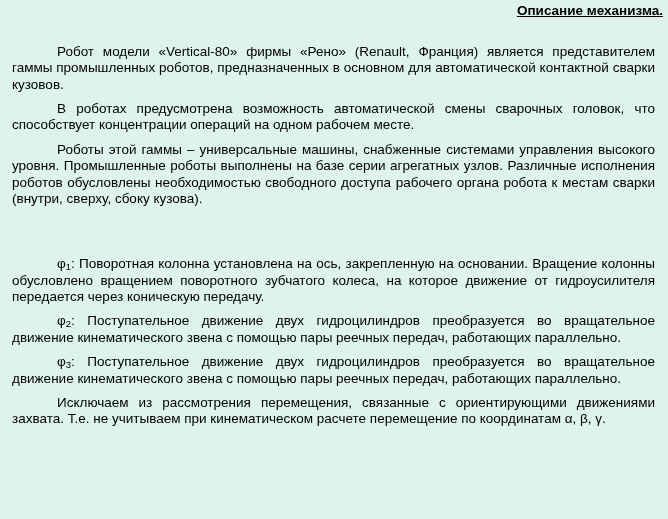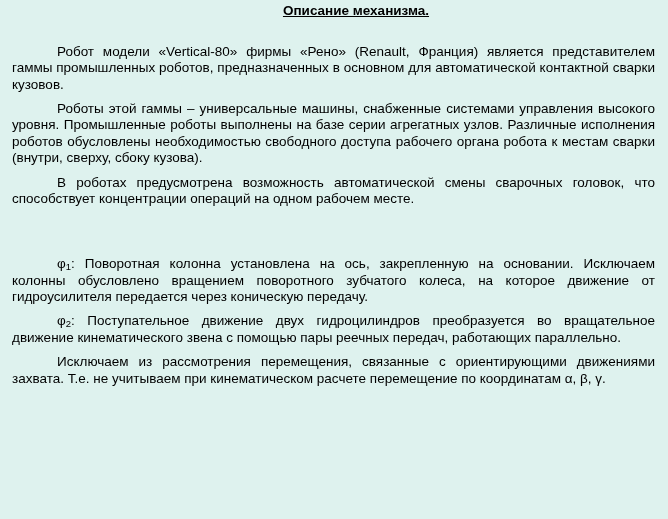--- a/index.html
+++ b/index.html
@@ -21,21 +21,21 @@
     font-size: 13.5px;
     line-height: 16.4px;
     color: #000000;
   }
   .title {
     margin: 0;
     font-size: 13.5px;
     font-weight: bold;
     text-decoration: underline;
     text-indent: 45px;
-    text-align: center;
+    text-align: right;
   }
   .para {
     margin: 8px;
     text-align: justify;
     text-indent: 45px;
   }
   .blank {
     height: 16.4px;
   }
   .phi-sub {
@@ -47,29 +47,30 @@
 </head>
 <body>
 
 <div class="doc">
 
   <p class="title">Описание механизма.</p>
 
   <div class="blank"></div>
 
   <p class="para">Робот модели «Vertical-80» фирмы «Рено» (Renault, Франция) является представителем гаммы промышленных роботов, предназначенных в основном для автоматической контактной сварки кузовов.</p>
+  <p class="para">В роботах предусмотрена возможность автоматической смены сварочных головок, что способствует концентрации операций на одном рабочем месте.</p>
   <p class="para">Роботы этой гаммы – универсальные машины, снабженные системами управления высокого уровня. Промышленные роботы выполнены на базе серии агрегатных узлов. Различные исполнения роботов обусловлены необходимостью свободного доступа рабочего органа робота к местам сварки (внутри, сверху, сбоку кузова).</p>
-  <p class="para">В роботах предусмотрена возможность автоматической смены сварочных головок, что способствует концентрации операций на одном рабочем месте.</p>
 
   <div class="blank"></div>
 
 
   <div class="blank"></div>
 
 
-  <p class="para"><span>φ</span><sub class="phi-sub">1</sub><span>: Поворотная колонна установлена на ось, закрепленную на основании. Исключаем колонны обусловлено вращением поворотного зубчатого колеса, на которое движение от гидроусилителя передается через коническую передачу.</span></p>
+  <p class="para"><span>φ</span><sub class="phi-sub">1</sub><span>: Поворотная колонна установлена на ось, закрепленную на основании. Вращение колонны обусловлено вращением поворотного зубчатого колеса, на которое движение от гидроусилителя передается через коническую передачу.</span></p>
 
   <p class="para"><span>φ</span><sub class="phi-sub">2</sub><span>: Поступательное движение двух гидроцилиндров преобразуется во вращательное движение кинематического звена с помощью пары реечных передач, работающих параллельно.</span></p>
 
+  <p class="para"><span>φ</span><sub class="phi-sub">3</sub><span>: Поступательное движение двух гидроцилиндров преобразуется во вращательное движение кинематического звена с помощью пары реечных передач, работающих параллельно.</span></p>
 
   <p class="para">Исключаем из рассмотрения перемещения, связанные с ориентирующими движениями захвата. Т.е. не учитываем при кинематическом расчете перемещение по координатам α, β, γ.</p>
 
 </div>
 
 </body></html>

